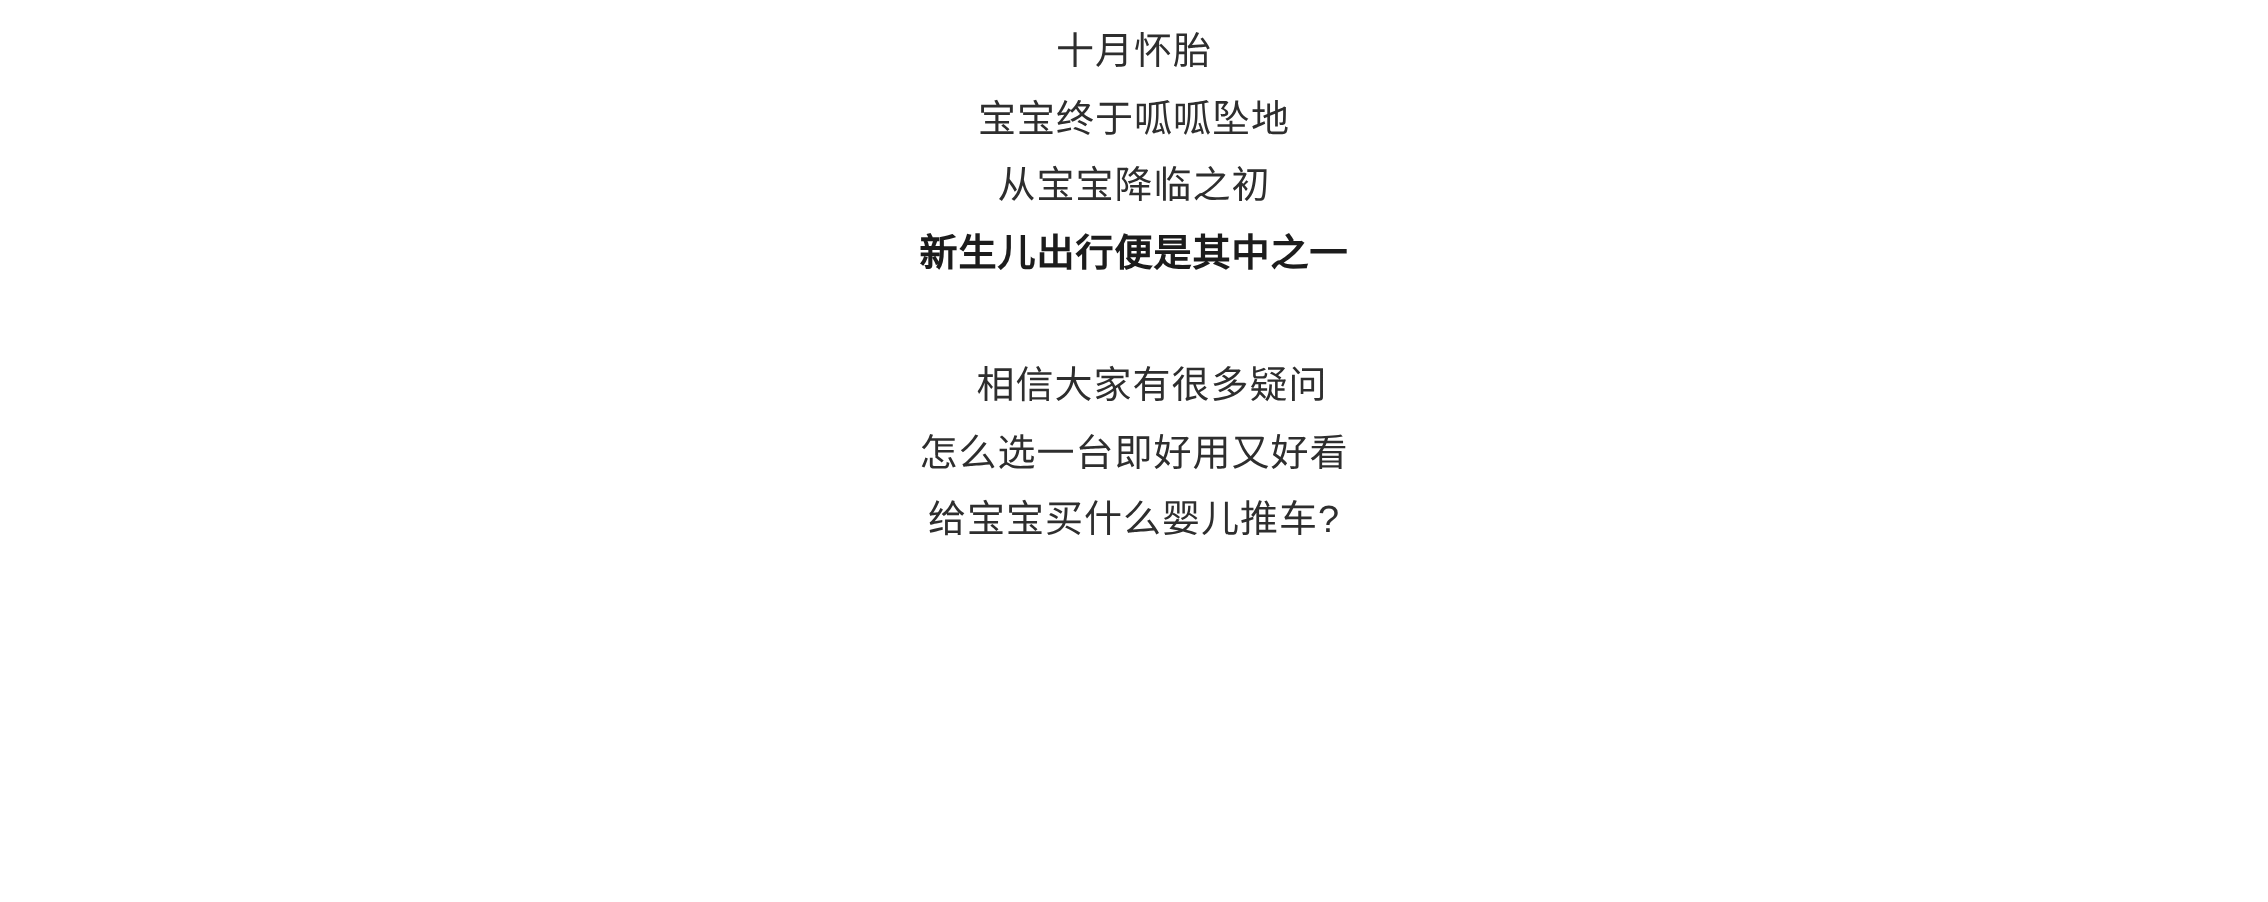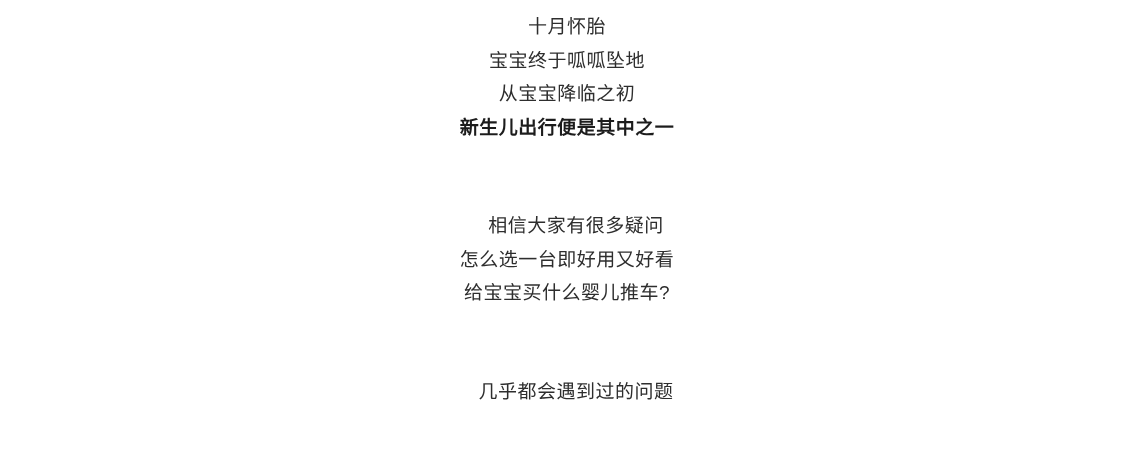--- a/index.html
+++ b/index.html
@@ -38,21 +38,20 @@
     color: #2e2e2e;
     white-space: pre;
   }
   .line.bold {
     font-weight: bold;
     color: #1c1c1c;
   }
   .line.indent {
     
     padding-left: 18px;
-    margin-top: 32px;
   }
   .gap {
     height: 33px;
   }
 </style>
 </head>
 <body>
 
 <div class="page">
   <div id="content">
@@ -63,16 +62,15 @@
         <div class="line bold">新生儿出行便是其中之一</div>
       </div>
       <div class="gap"></div>
       <div class="block">
         <div class="line indent">相信大家有很多疑问</div>
         <div class="line">怎么选一台即好用又好看</div>
         <div class="line">给宝宝买什么婴儿推车?</div>
       </div>
       <div class="gap"></div>
       <div class="block">
-        <div class="line indent">几乎都会遇到过的问题</div>
       </div>
     </div>
 </div>
 
 </body></html>

